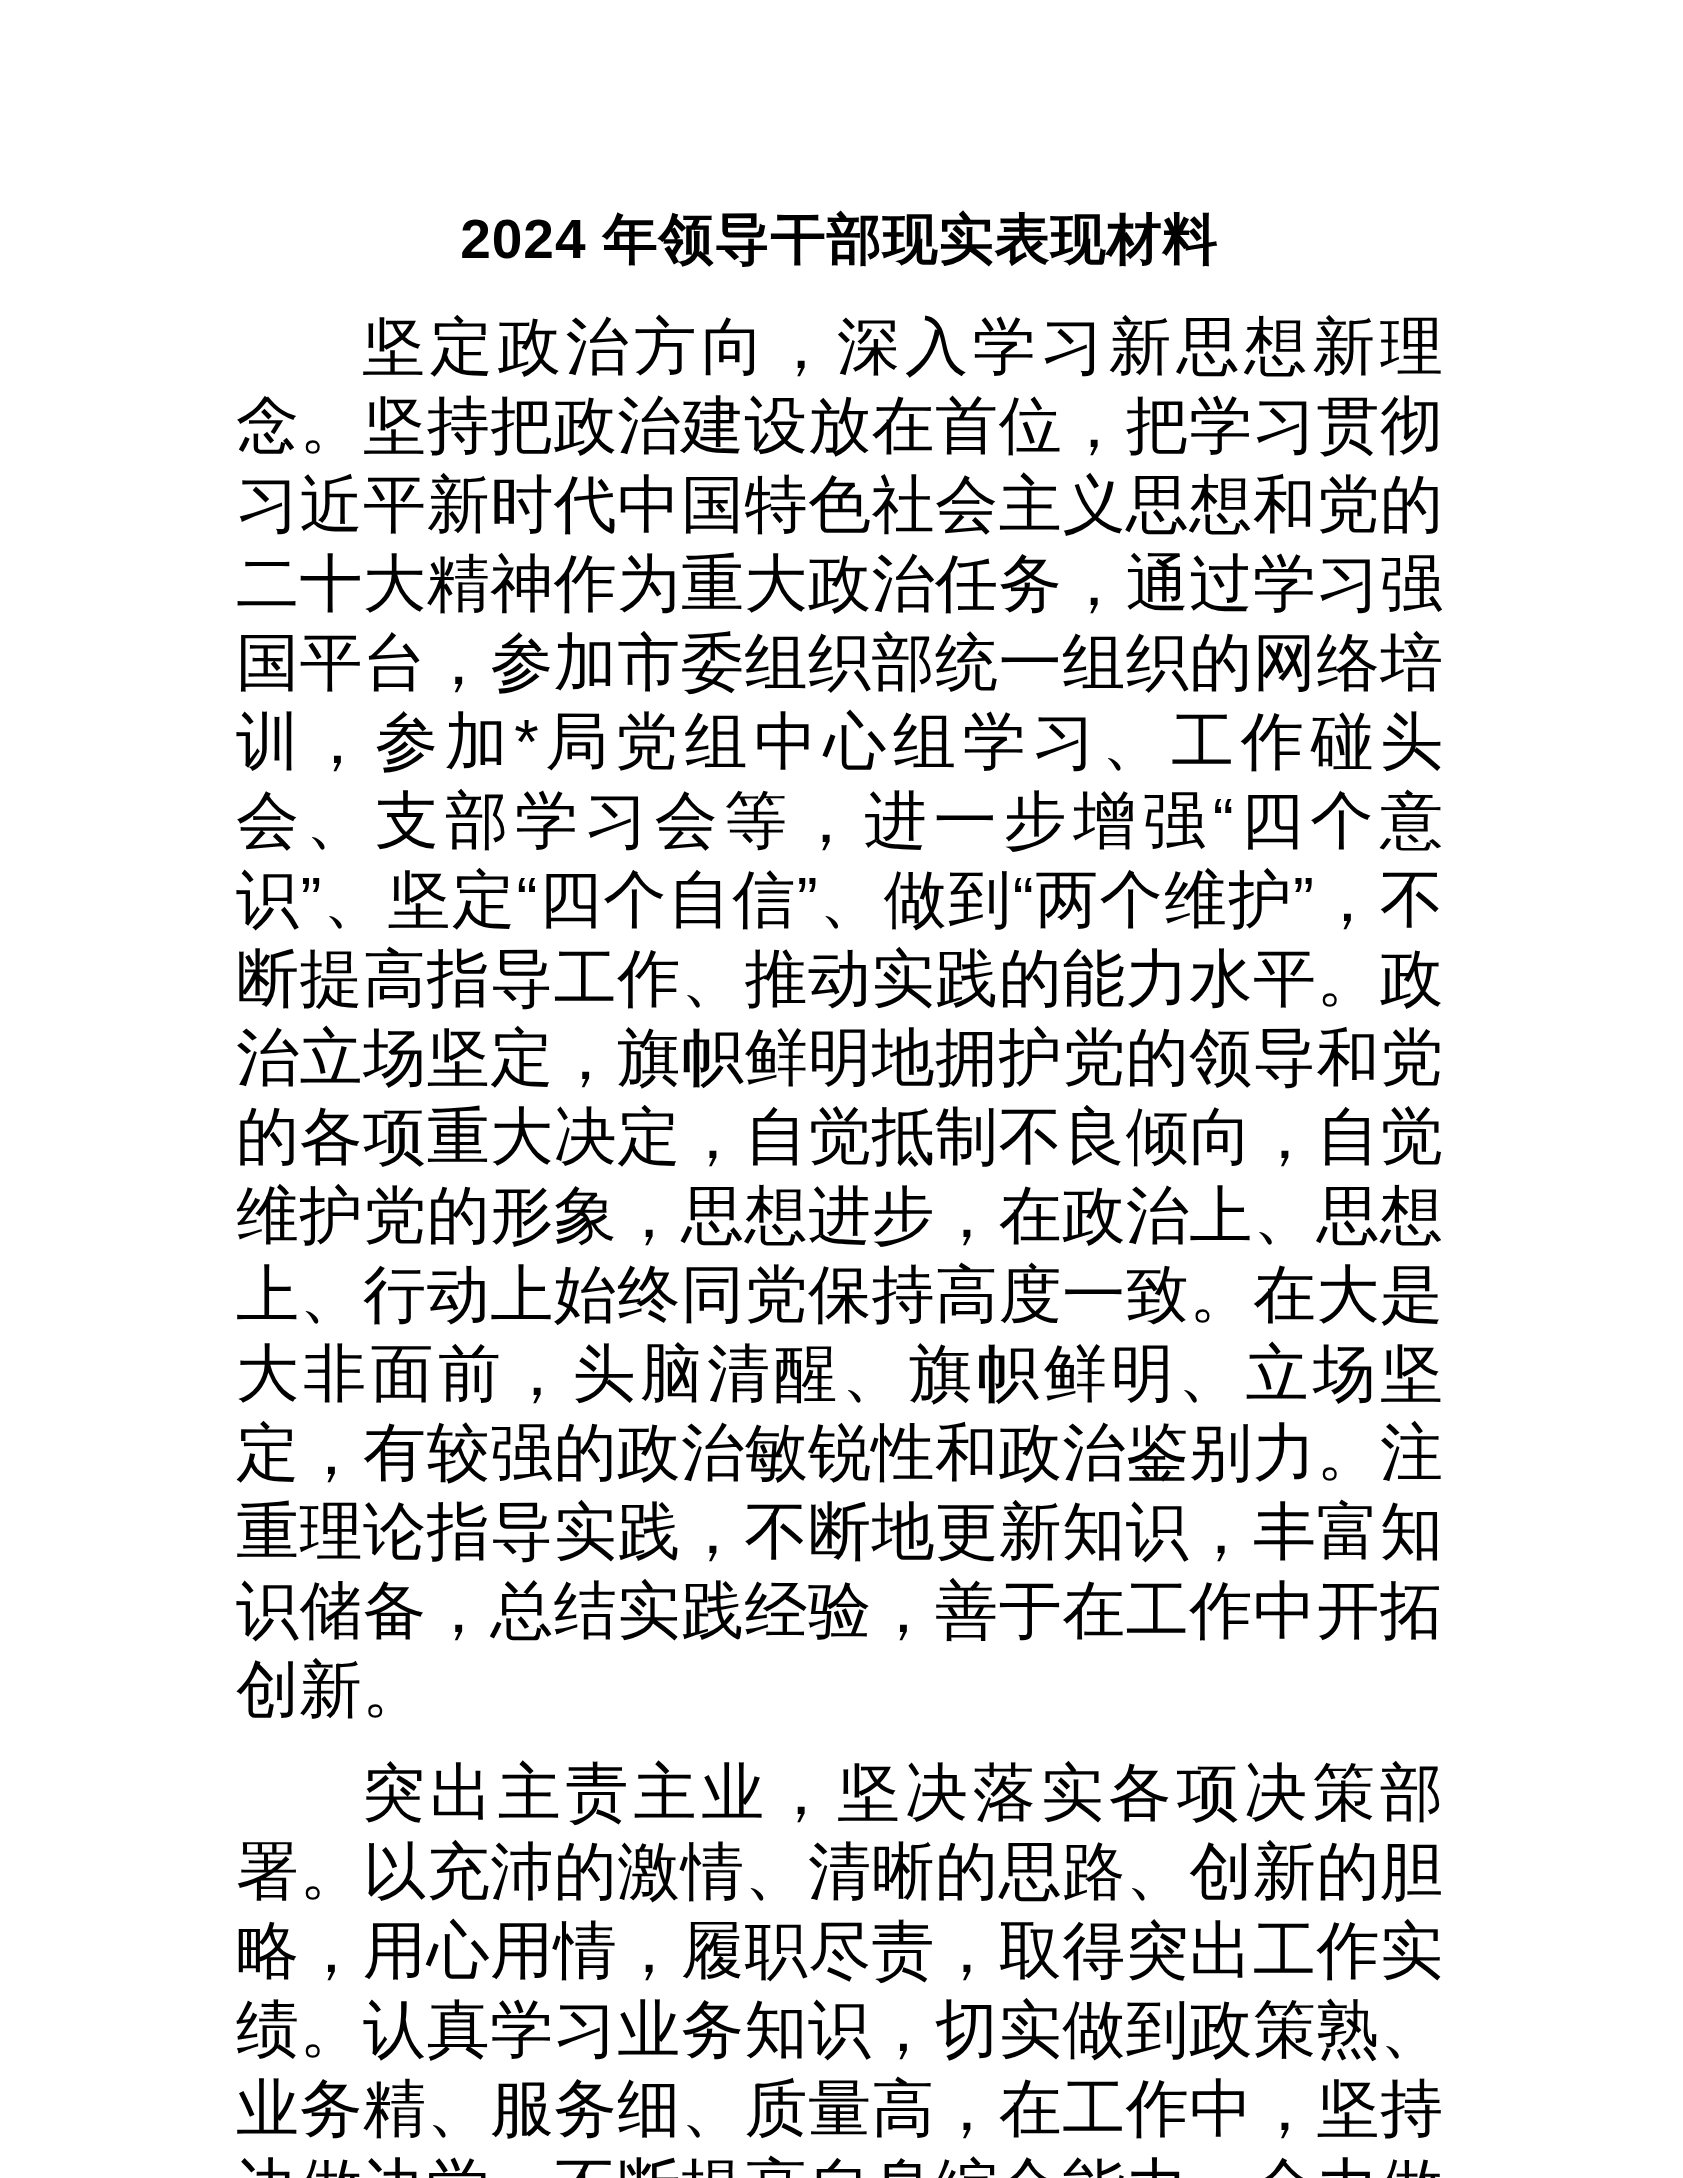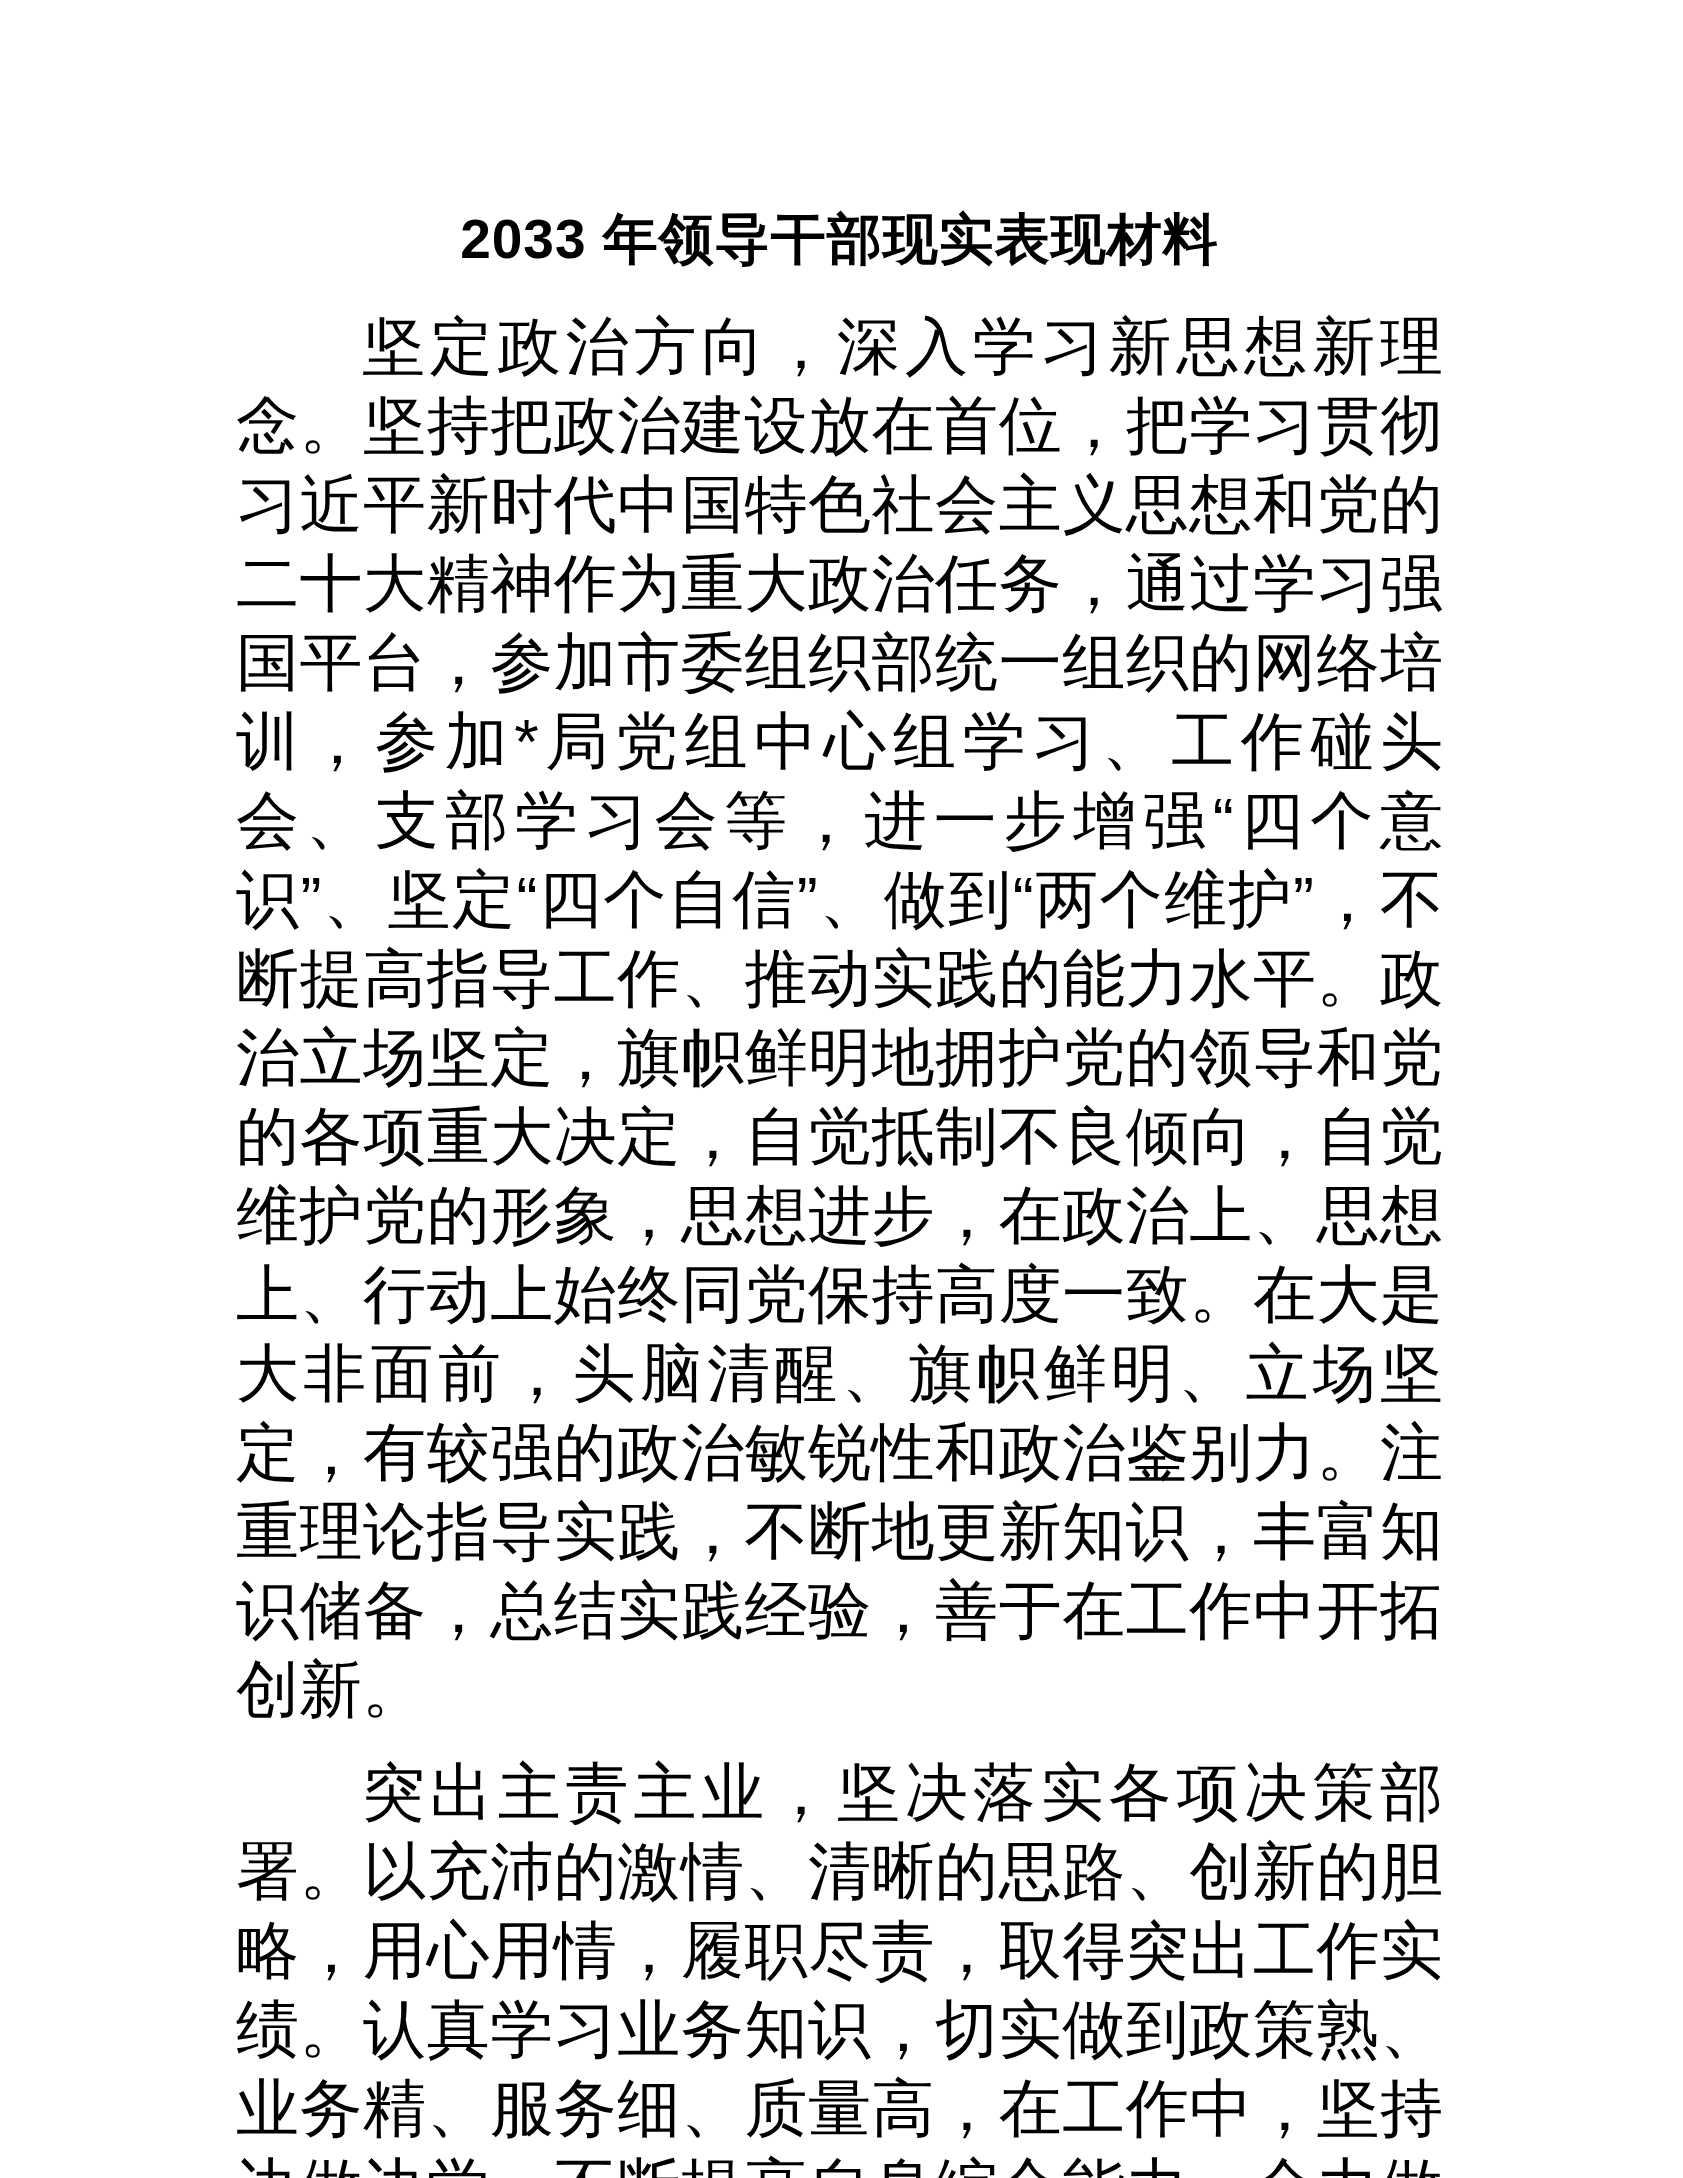--- a/index.html
+++ b/index.html
@@ -38,17 +38,17 @@
       text-justify: inter-ideograph;
       text-indent: 2em;
       margin: 0 0 24px 0;
       color: #000000;
     }
   </style>
 </head>
 <body>
 
 <div class="page">
-  <h1 class="doc-title">2033 年领导干部现实表现材料</h1>
+  <h1 class="doc-title">2024 年领导干部现实表现材料</h1>
   <p class="doc-paragraph">坚定政治方向，深入学习新思想新理念。坚持把政治建设放在首位，把学习贯彻习近平新时代中国特色社会主义思想和党的二十大精神作为重大政治任务，通过学习强国平台，参加市委组织部统一组织的网络培训，参加*局党组中心组学习、工作碰头会、支部学习会等，进一步增强“四个意识”、坚定“四个自信”、做到“两个维护”，不断提高指导工作、推动实践的能力水平。政治立场坚定，旗帜鲜明地拥护党的领导和党的各项重大决定，自觉抵制不良倾向，自觉维护党的形象，思想进步，在政治上、思想上、行动上始终同党保持高度一致。在大是大非面前，头脑清醒、旗帜鲜明、立场坚定，有较强的政治敏锐性和政治鉴别力。注重理论指导实践，不断地更新知识，丰富知识储备，总结实践经验，善于在工作中开拓创新。</p>
   <p class="doc-paragraph">突出主责主业，坚决落实各项决策部署。以充沛的激情、清晰的思路、创新的胆略，用心用情，履职尽责，取得突出工作实绩。认真学习业务知识，切实做到政策熟、业务精、服务细、质量高，在工作中，坚持边做边学，不断提高自身综合能力，全力做好政工人事工作。在分管工作方面肯下苦功夫，善于统筹兼顾，提高工作效率，突出工作效绩，注重抓好完善制度建设，搞好协调衔接，规范工作流程，较好地调动各方面用心性，各项分管工作规范有序，井然有条。</p>
 </div>
 
 
 </body></html>

